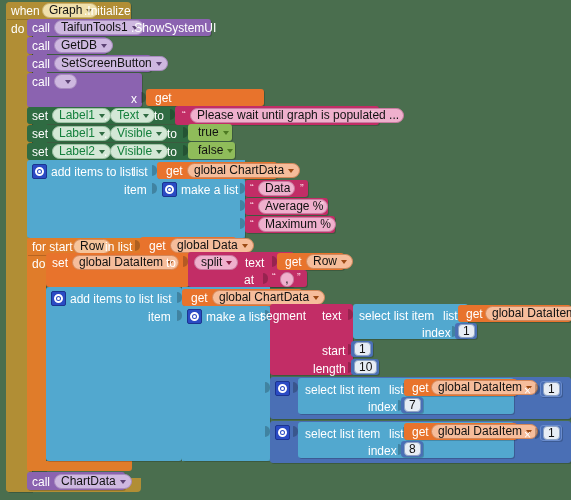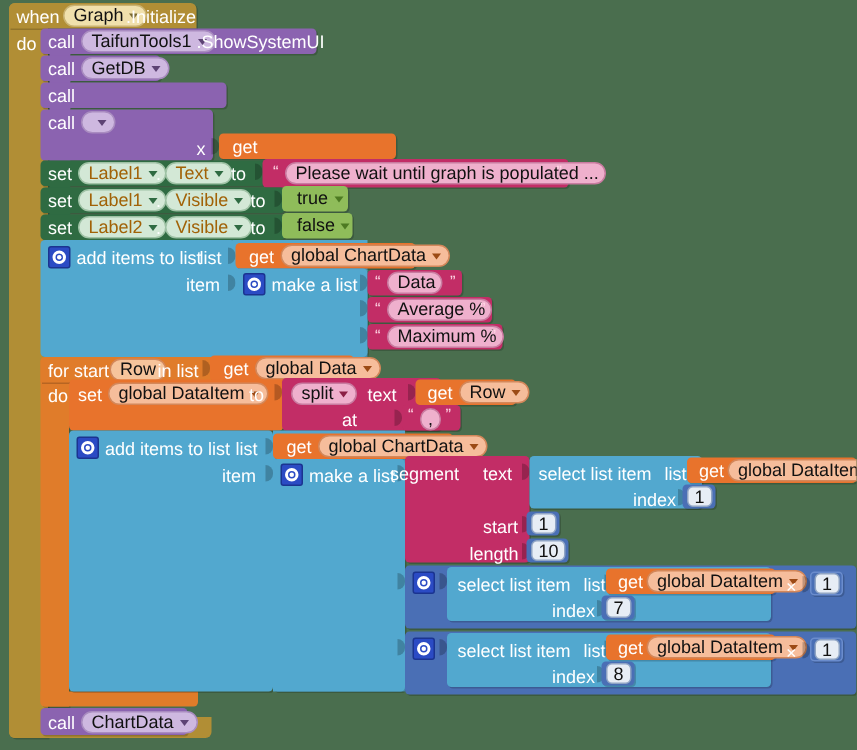--- a/index.html
+++ b/index.html
@@ -38,21 +38,21 @@
   .field .t{display:inline-block;}
   .field .caret{
     display:inline-block;width:0;height:0;margin-left:4px;margin-right:1px;
     border-left:3px solid transparent;border-right:3px solid transparent;
   }
   
   .f-event{background:#f0e0ac;color:#111;border:1px solid #c9b271;}
   .f-event .caret{border-top:4px solid #7a6a33;}
   .f-proc{background:#ceb8e0;color:#111;border:1px solid #a98cc0;}
   .f-proc .caret{border-top:4px solid #5d4374;}
-  .f-set{background:#d3e8d6;color:#a16207;border:1px solid #9fc2a5;}
+  .f-set{background:#d3e8d6;color:#15803d;border:1px solid #9fc2a5;}
   .f-set .caret{border-top:4px solid #2f6b42;}
   .f-var{background:#f6bd9b;color:#111;border:1px solid #d3875a;}
   .f-var .caret{border-top:4px solid #9c4a15;}
   .f-ctrl{background:#f6c49b;color:#111;border:1px solid #d3875a;}
   .f-text{background:#efb0cd;color:#111;border:1px solid #c97ba0;}
   .f-text .caret{border-top:4px solid #8c1f45;}
   .f-logic{background:#dcf0c3;color:#111;border:1px solid #a9c98a;}
   .f-logic .caret{border-top:4px solid #4d7a22;}
   .f-num{background:#e7edf5;color:#111;border:1px solid #8fa4c4;border-radius:4px;
          justify-content:center;padding:0 4px;min-width:14px;}
@@ -109,20 +109,24 @@
   <div class="bump c-proc" style="left:33px;top:54px;"></div>
   <span class="lbl" style="left:32px;top:39px;">call</span>
   <span class="field f-proc" style="left:54px;top:38px;">
       <span class="t">GetDB</span>
       <span class="caret"></span>
     </span>
 
   <div class="blk c-proc shadow" style="left:27px;top:55px;width:124px;height:17px;border-radius:3px;"></div>
   <div class="bump c-proc" style="left:33px;top:72px;"></div>
   <span class="lbl" style="left:32px;top:57px;">call</span>
+  <span class="field f-proc" style="left:54px;top:56px;">
+      <span class="t">SetScreenButton</span>
+      <span class="caret"></span>
+    </span>
 
   <div class="blk c-proc shadow" style="left:27px;top:73px;width:115px;height:34px;border-radius:3px;"></div>
   <div class="bump c-proc" style="left:33px;top:107px;"></div>
   <span class="lbl" style="left:32px;top:75px;">call</span>
   <span class="field f-proc" style="left:54px;top:74px;">
       <span class="caret"></span>
     </span>
   <span class="lbl" style="left:131px;top:92px;">x</span>
   <div class="sock" style="left:141px;top:92px;"></div>
 
@@ -274,21 +278,21 @@
     </span>
   <span class="lbl" style="left:245px;top:256px;">text</span>
   <div class="sock" style="left:272px;top:256px;"></div>
   <div class="blk c-var shadow" style="left:277px;top:253px;width:67px;height:17px;border-radius:3px;"></div>
   <span class="lbl" style="left:285px;top:255px;">get</span>
   <span class="field f-var" style="left:306px;top:254px;">
       <span class="t">Row</span>
       <span class="caret"></span>
     </span>
 
-  <span class="lbl" style="left:228px;top:273px;">at</span>
+  <span class="lbl" style="left:244px;top:273px;">at</span>
   <div class="sock" style="left:263px;top:273px;"></div>
   <div class="blk c-text shadow" style="left:268px;top:270px;width:39px;height:17px;border-radius:3px;"></div>
   <span class="quote" style="left:272px;top:272px;">“</span>
   <span class="field f-text" style="left:280px;top:272px;width:14px;justify-content:center;padding:0;">
       <span class="t">,</span>
     </span>
   <span class="quote" style="left:297px;top:272px;">”</span>
 
   <div class="blk c-list shadow" style="left:46px;top:287px;width:136px;height:174px;border-radius:3px;"></div>
   <div class="blk c-list" style="left:182px;top:287px;width:88px;height:174px;"></div>

